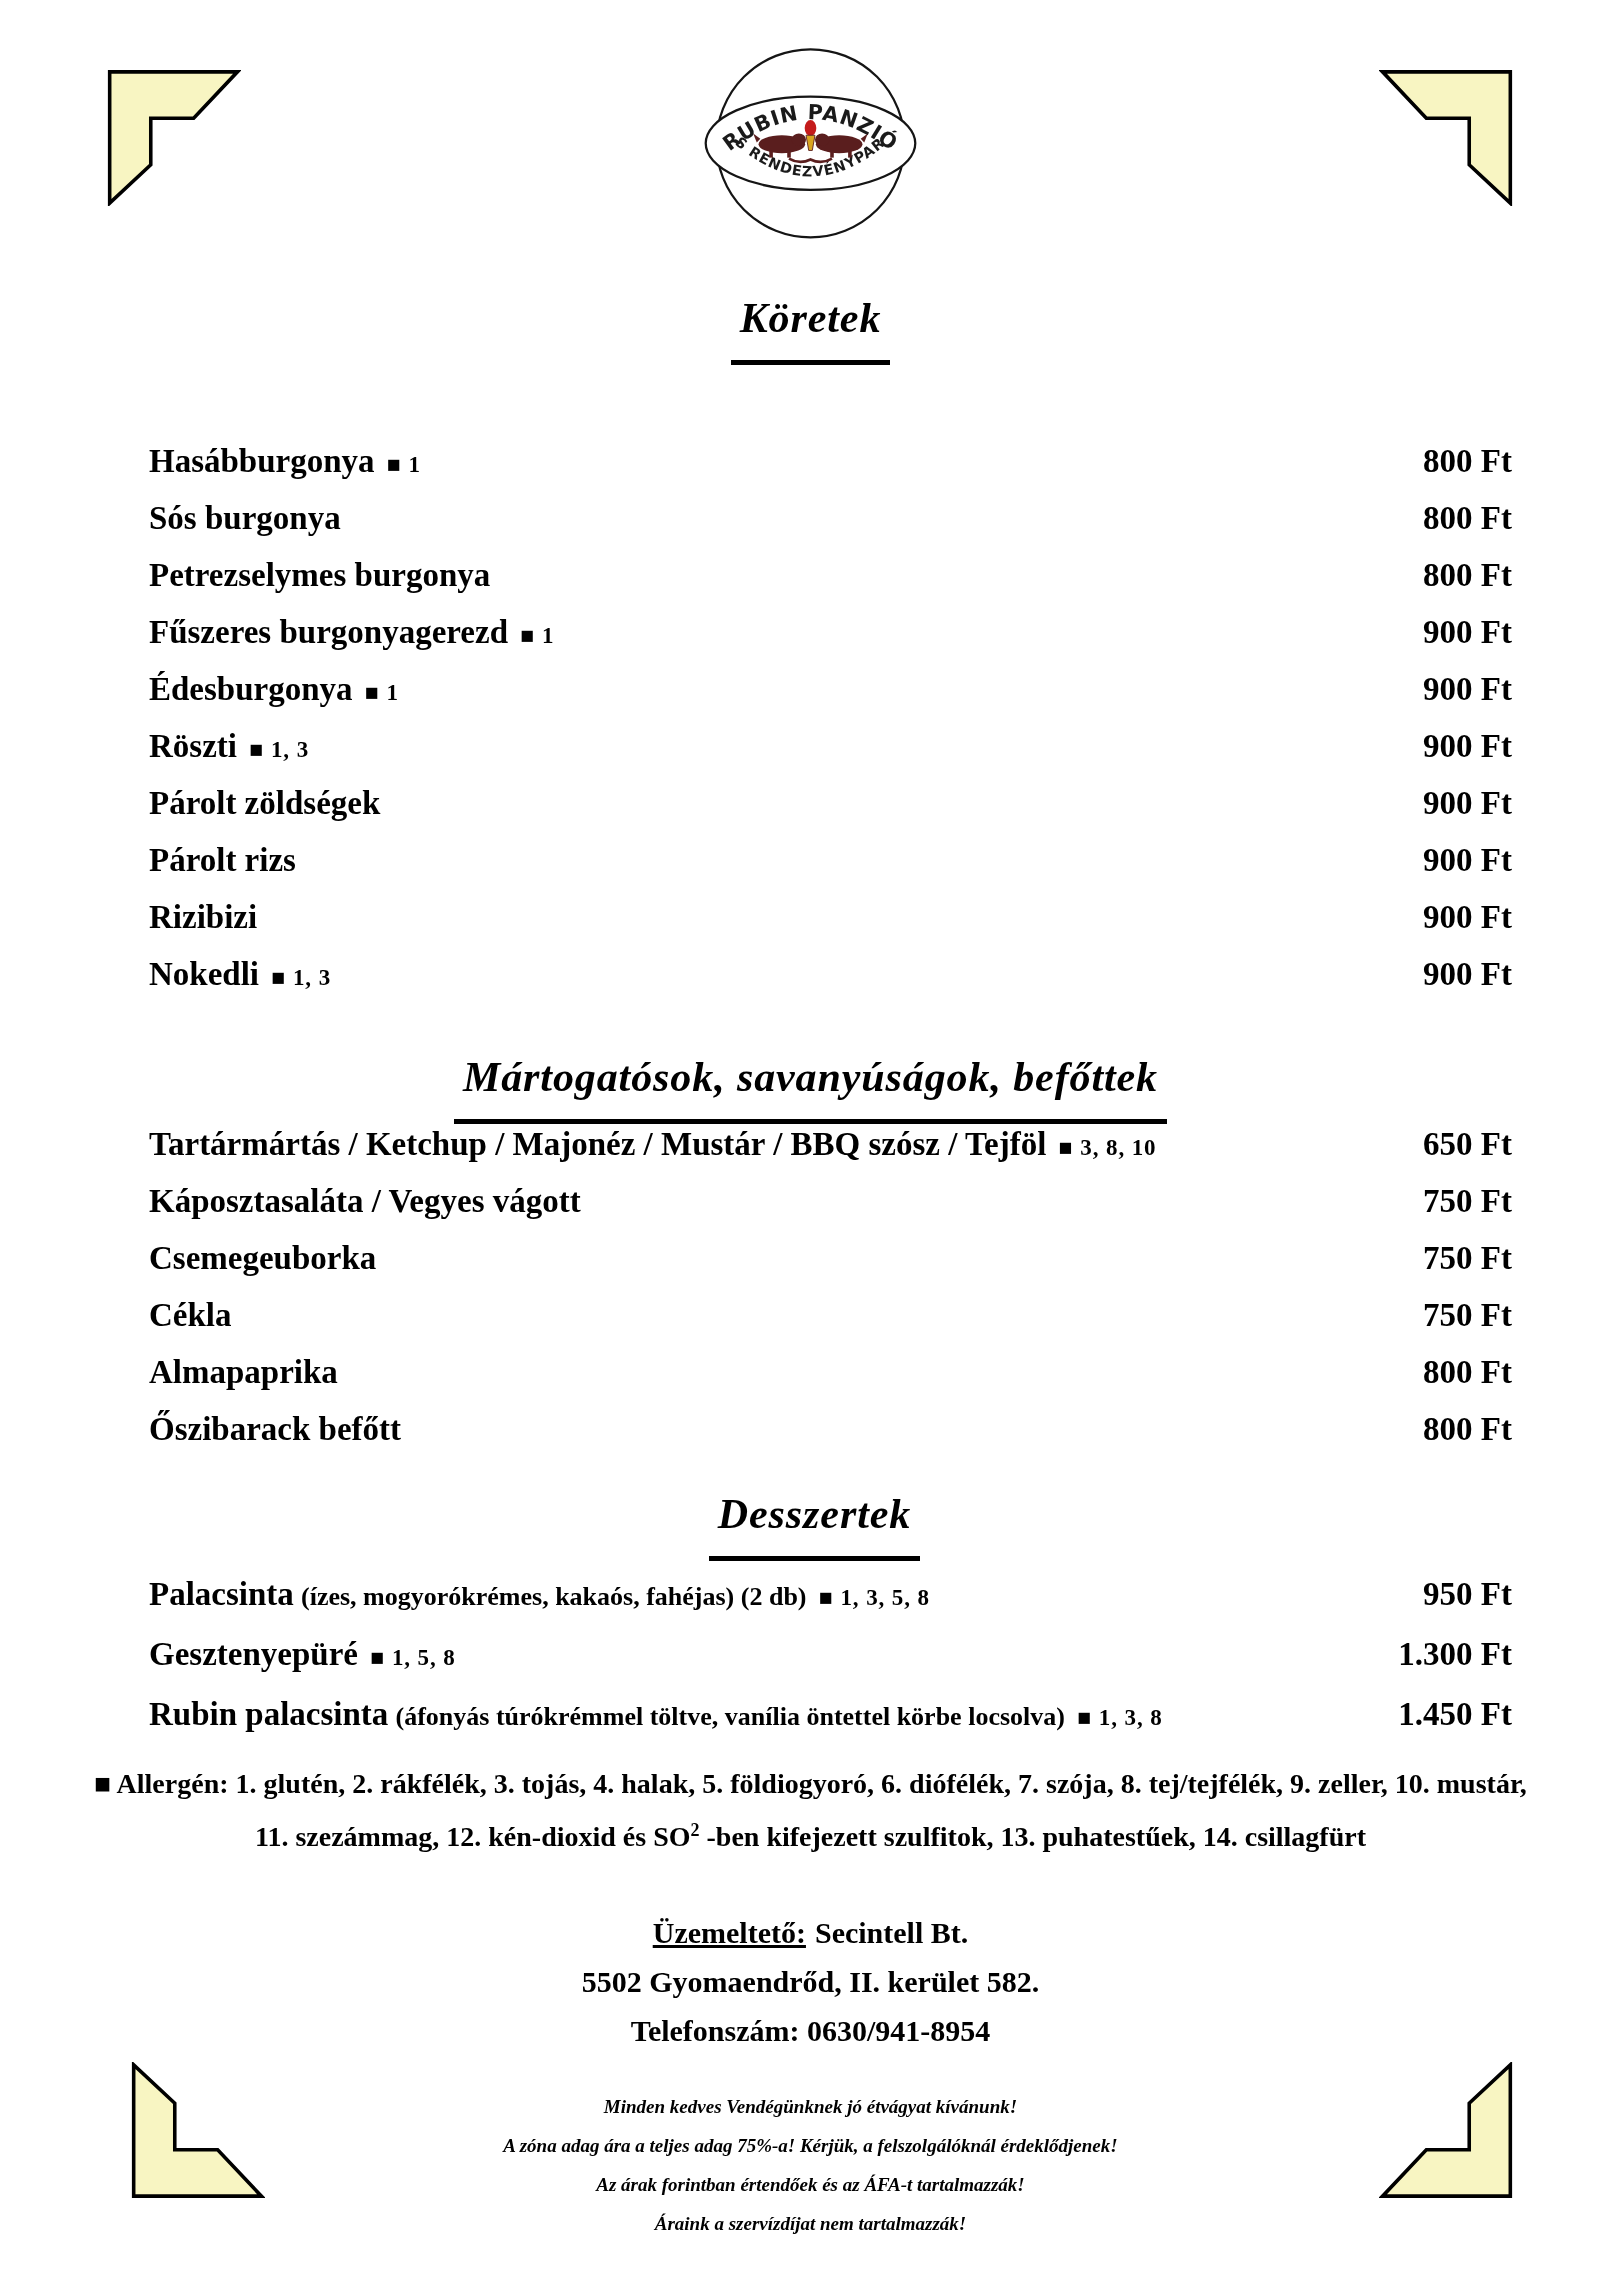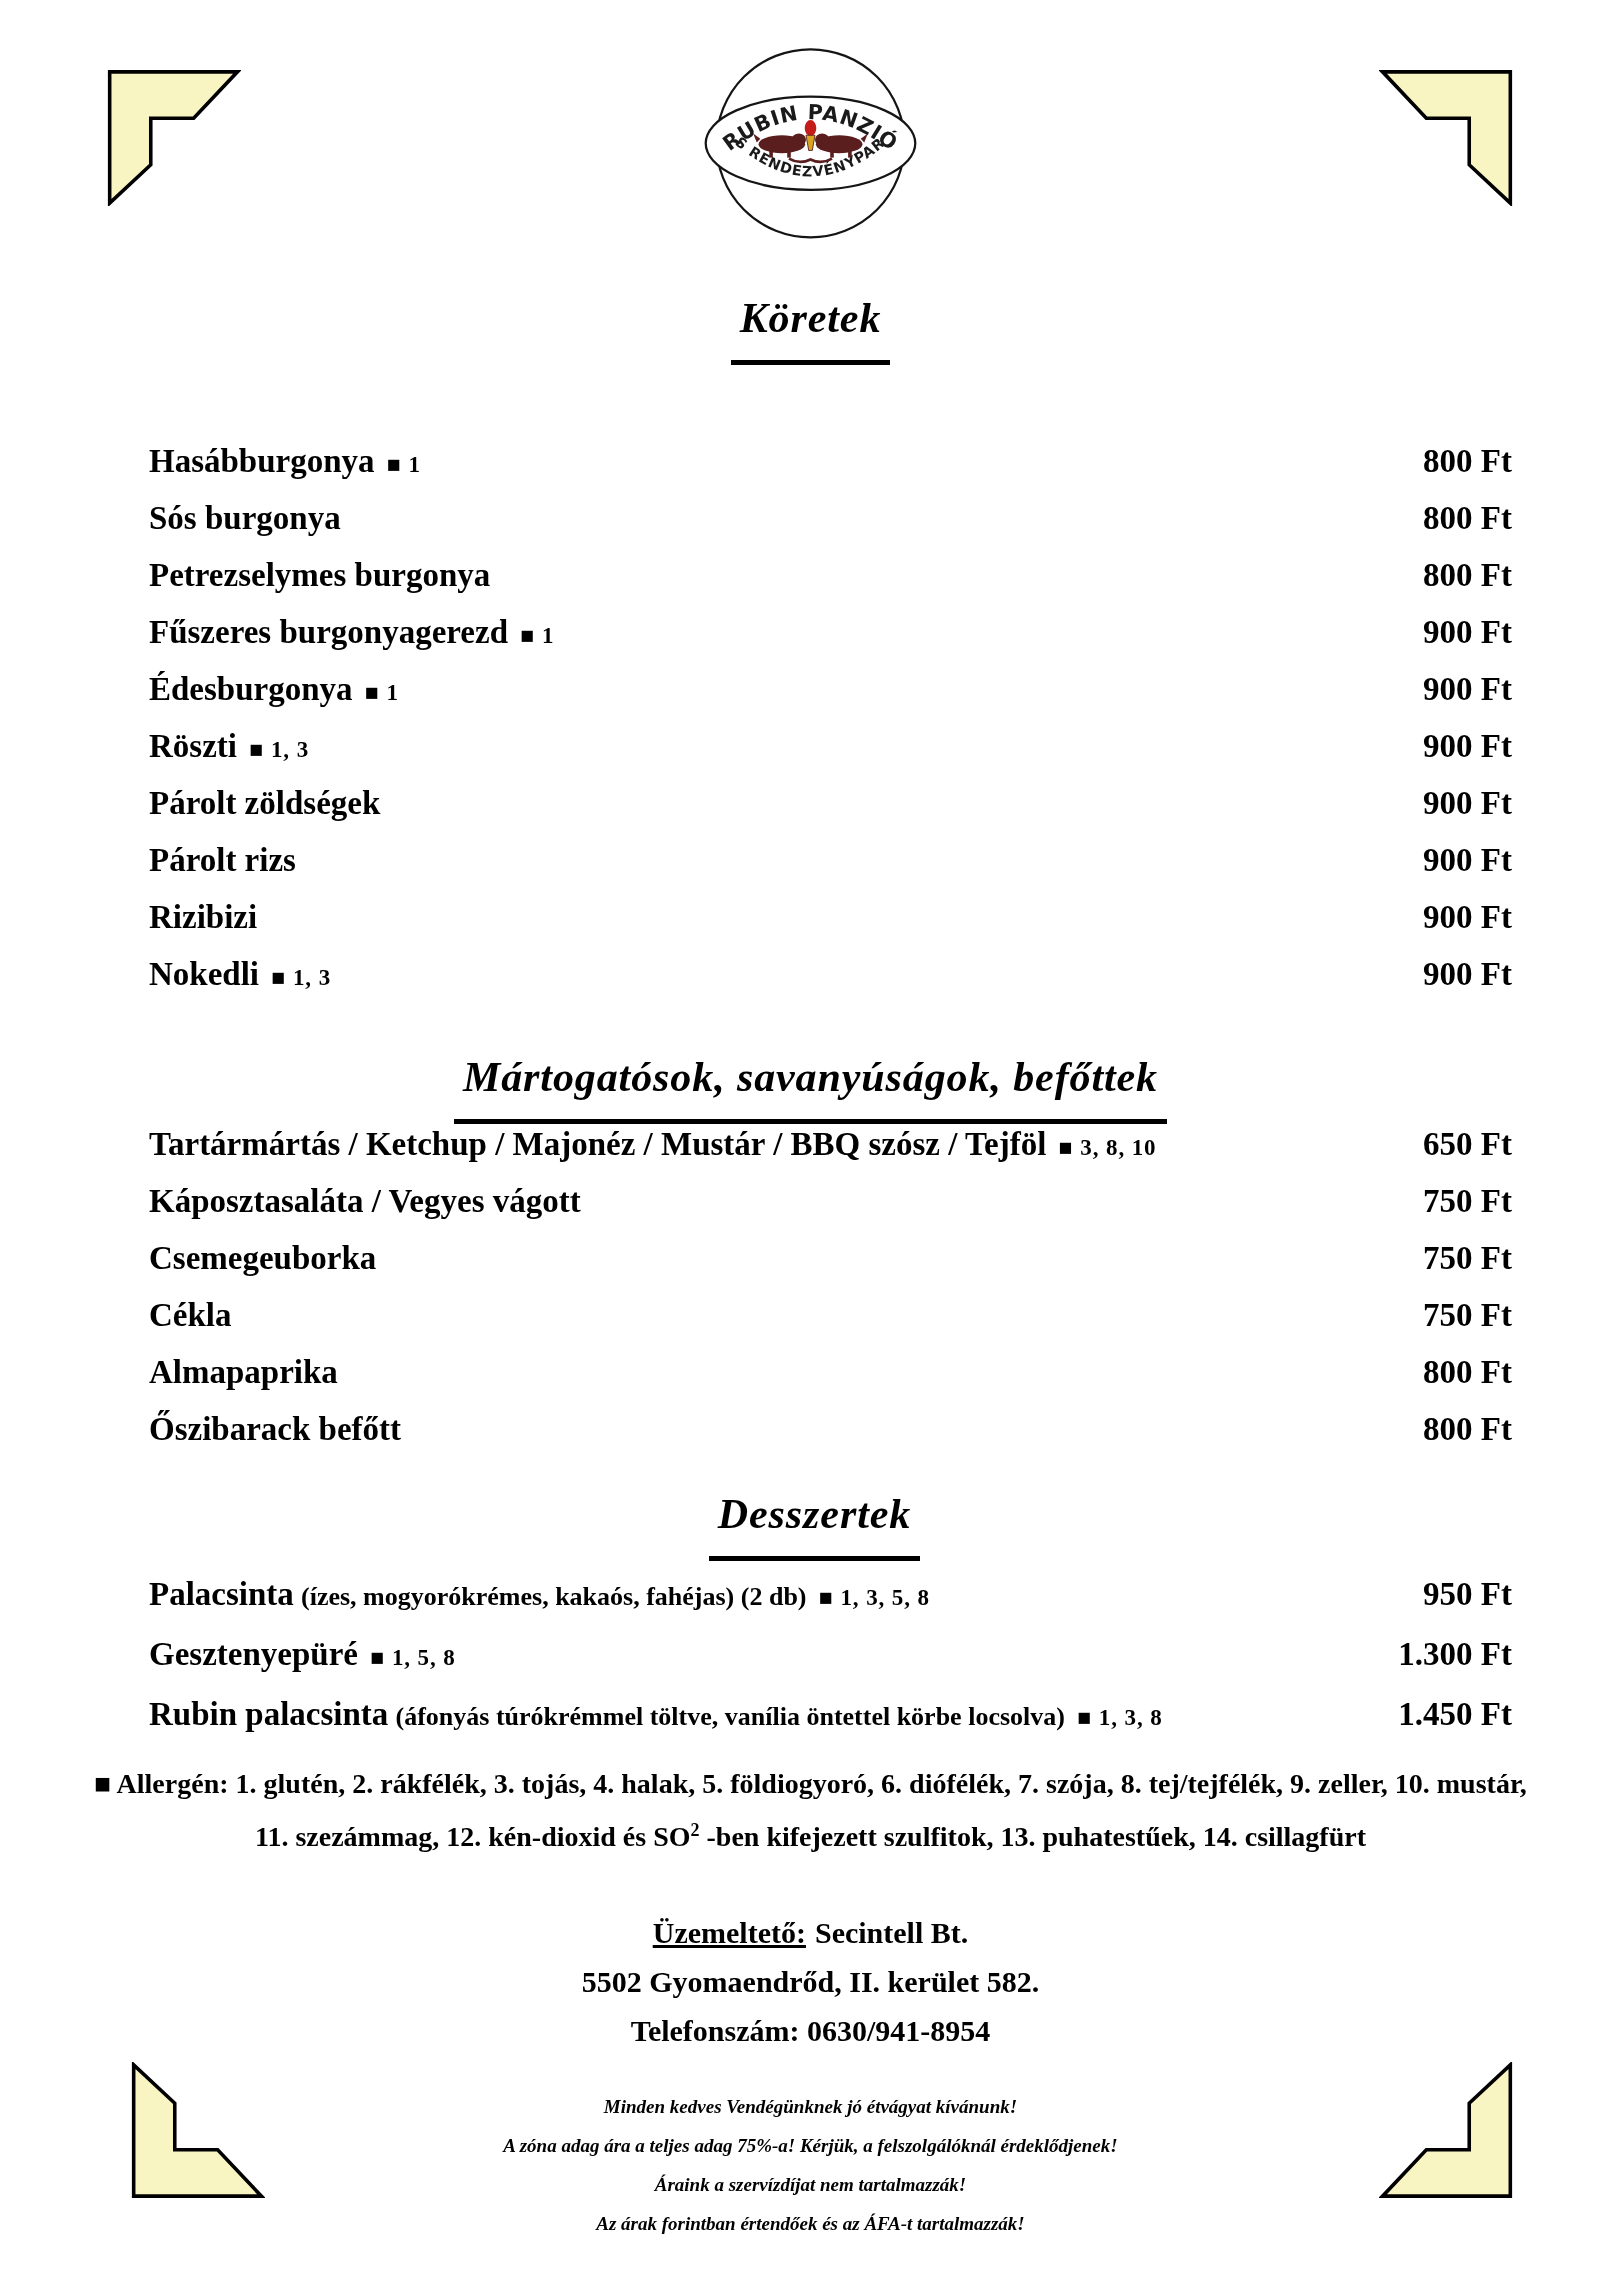--- a/index.html
+++ b/index.html
@@ -212,18 +212,18 @@
     <div>
       <span class="ul">Üzemeltető:</span><span class="after-ul">Secintell Bt.</span>
     </div>
     <div>5502 Gyomaendrőd, II. kerület 582.</div>
     <div>Telefonszám: 0630/941-8954</div>
   </div>
 
   <div class="foot">
     <div>Minden kedves Vendégünknek jó étvágyat kívánunk!</div>
     <div>A zóna adag ára a teljes adag 75%-a! Kérjük, a felszolgálóknál érdeklődjenek!</div>
+    <div>Az árak forintban értendőek és az ÁFA-t tartalmazzák!</div>
     <div>Áraink a szervízdíjat nem tartalmazzák!</div>
-    <div>Az árak forintban értendőek és az ÁFA-t tartalmazzák!</div>
   </div>
 
 </div>
 
 
 </body></html>

